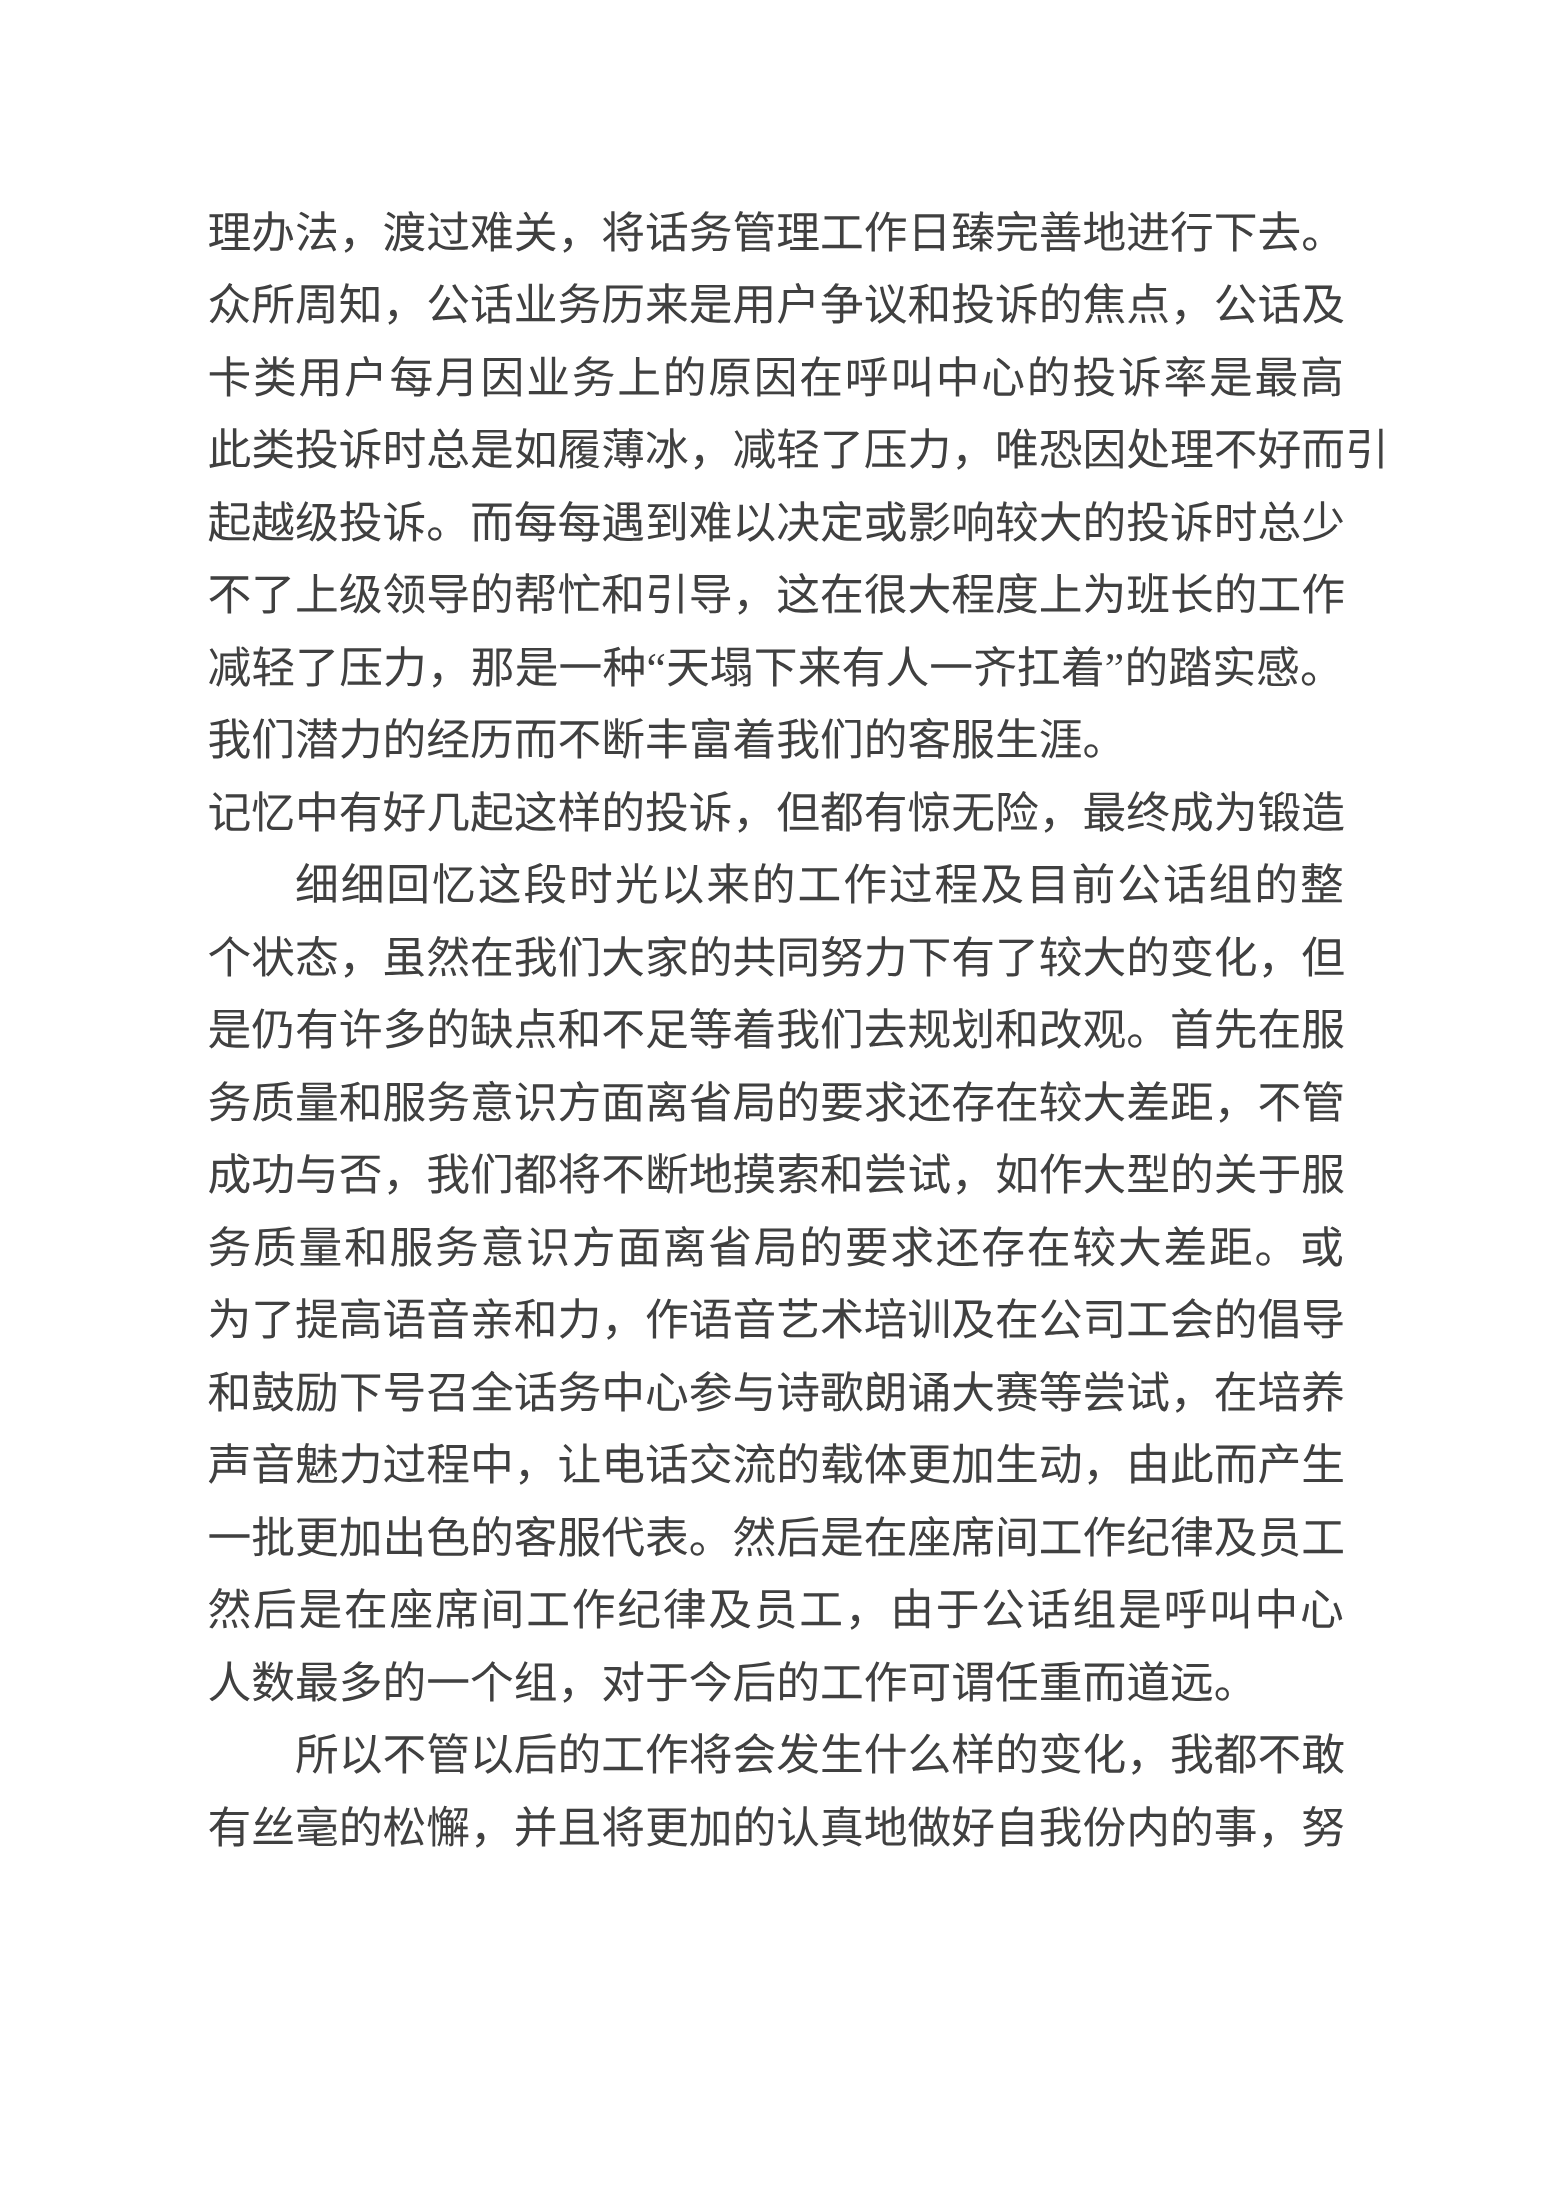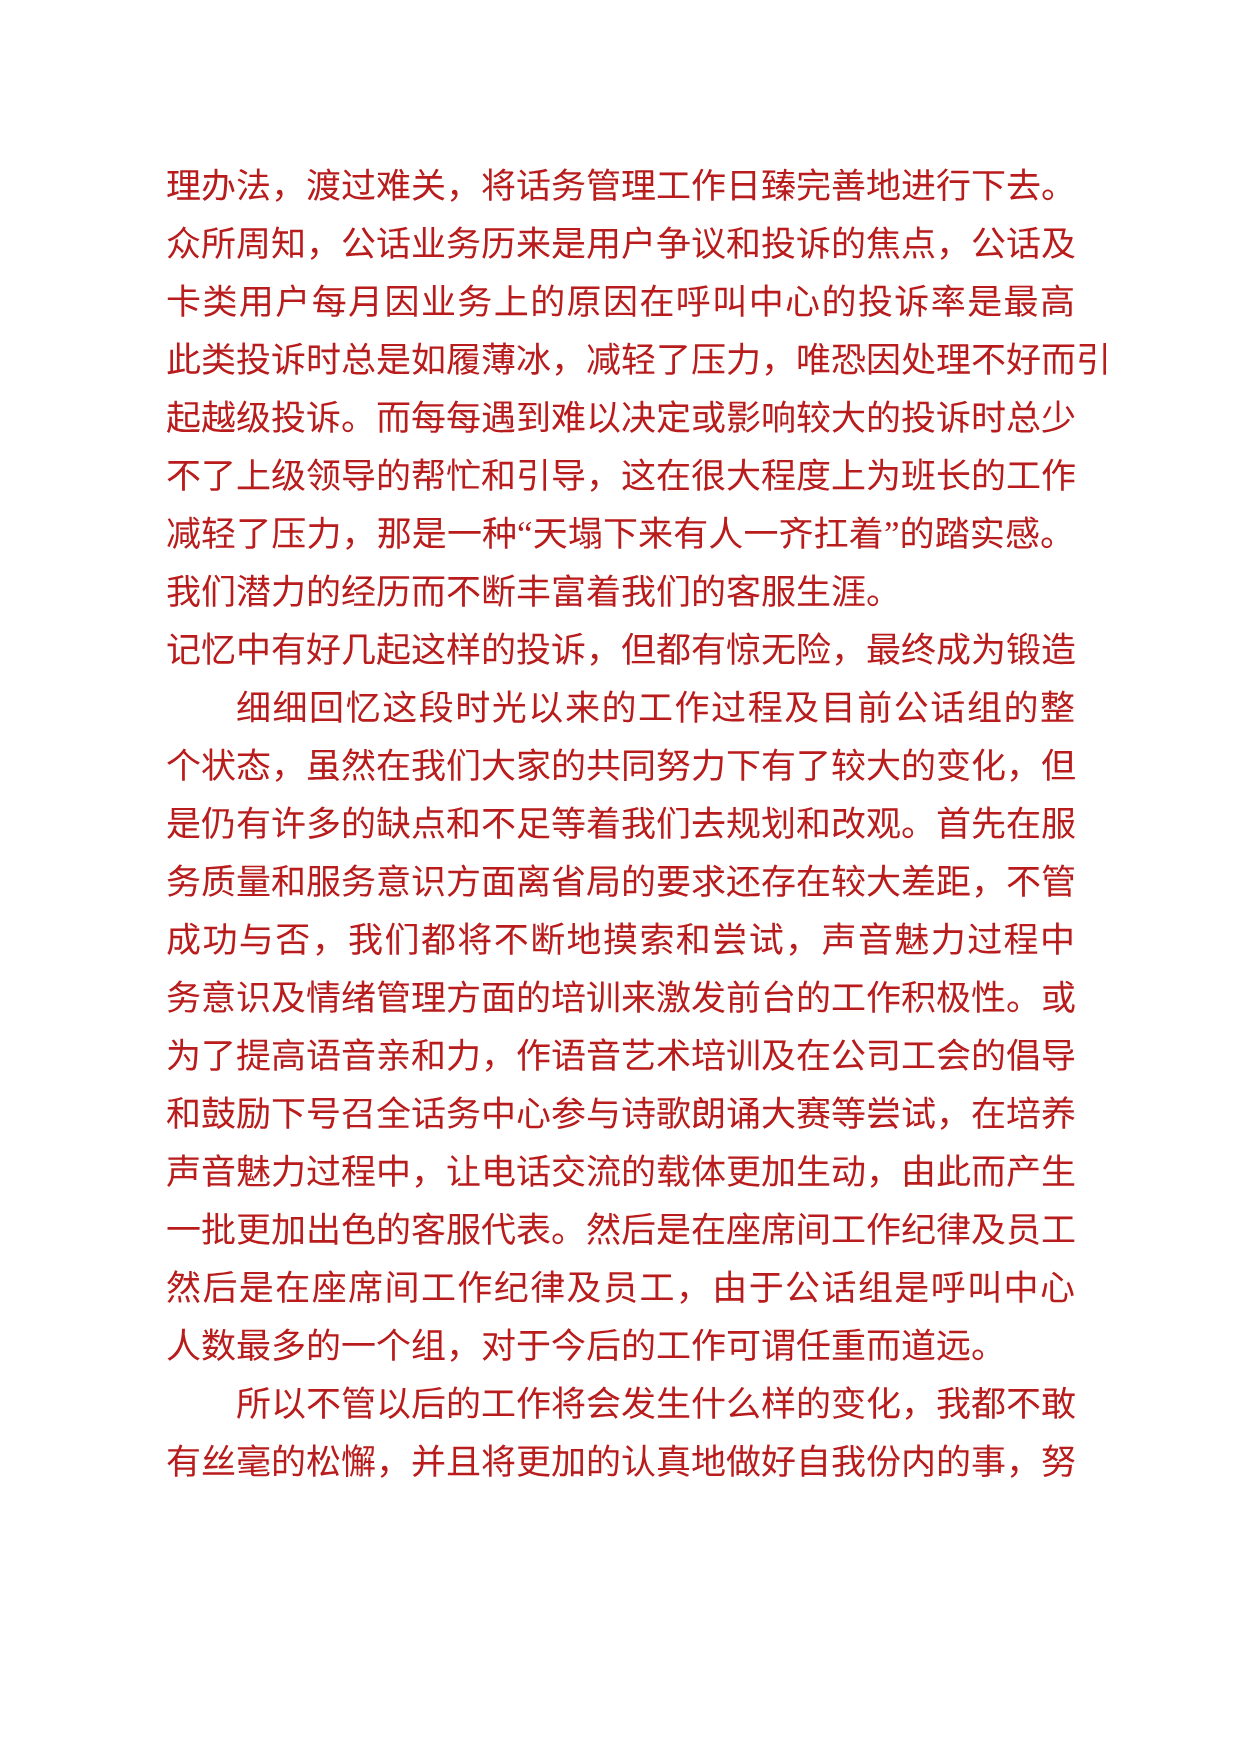--- a/index.html
+++ b/index.html
@@ -18,21 +18,21 @@
     left: 0; top: 0;
     width: 1241px;
     height: 1754px;
     background: #ffffff;
   }
   .text-block {
     position: absolute;
     left: 166px;
     top: 158px;
     width: 909px;
-    color: #b91c1c;
+    color: #404040;
     font-family: "Liberation Serif", serif;
     font-size: 35px;
     line-height: 58px;
     font-weight: 400;
   }
   p.line {
     margin: 0;
     padding: 0;
     white-space: nowrap;
     text-align: justify;
@@ -58,22 +58,22 @@
     <p class="line">起越级投诉。而每每遇到难以决定或影响较大的投诉时总少</p>
     <p class="line">不了上级领导的帮忙和引导，这在很大程度上为班长的工作</p>
     <p class="line">减轻了压力，那是一种“天塌下来有人一齐扛着”的踏实感。</p>
     <p class="line para-end">我们潜力的经历而不断丰富着我们的客服生涯。</p>
     <p class="line">记忆中有好几起这样的投诉，但都有惊无险，最终成为锻造</p>
 
     <p class="line para-start">细细回忆这段时光以来的工作过程及目前公话组的整</p>
     <p class="line">个状态，虽然在我们大家的共同努力下有了较大的变化，但</p>
     <p class="line">是仍有许多的缺点和不足等着我们去规划和改观。首先在服</p>
     <p class="line">务质量和服务意识方面离省局的要求还存在较大差距，不管</p>
-    <p class="line">成功与否，我们都将不断地摸索和尝试，声音魅力过程中</p>
-    <p class="line">务意识及情绪管理方面的培训来激发前台的工作积极性。或</p>
+    <p class="line">成功与否，我们都将不断地摸索和尝试，如作大型的关于服</p>
+    <p class="line">务质量和服务意识方面离省局的要求还存在较大差距。或</p>
     <p class="line">为了提高语音亲和力，作语音艺术培训及在公司工会的倡导</p>
     <p class="line">和鼓励下号召全话务中心参与诗歌朗诵大赛等尝试，在培养</p>
     <p class="line">声音魅力过程中，让电话交流的载体更加生动，由此而产生</p>
     <p class="line">一批更加出色的客服代表。然后是在座席间工作纪律及员工</p>
     <p class="line">然后是在座席间工作纪律及员工，由于公话组是呼叫中心</p>
     <p class="line para-end">人数最多的一个组，对于今后的工作可谓任重而道远。</p>
 
     <p class="line para-start">所以不管以后的工作将会发生什么样的变化，我都不敢</p>
     <p class="line">有丝毫的松懈，并且将更加的认真地做好自我份内的事，努</p>
 

